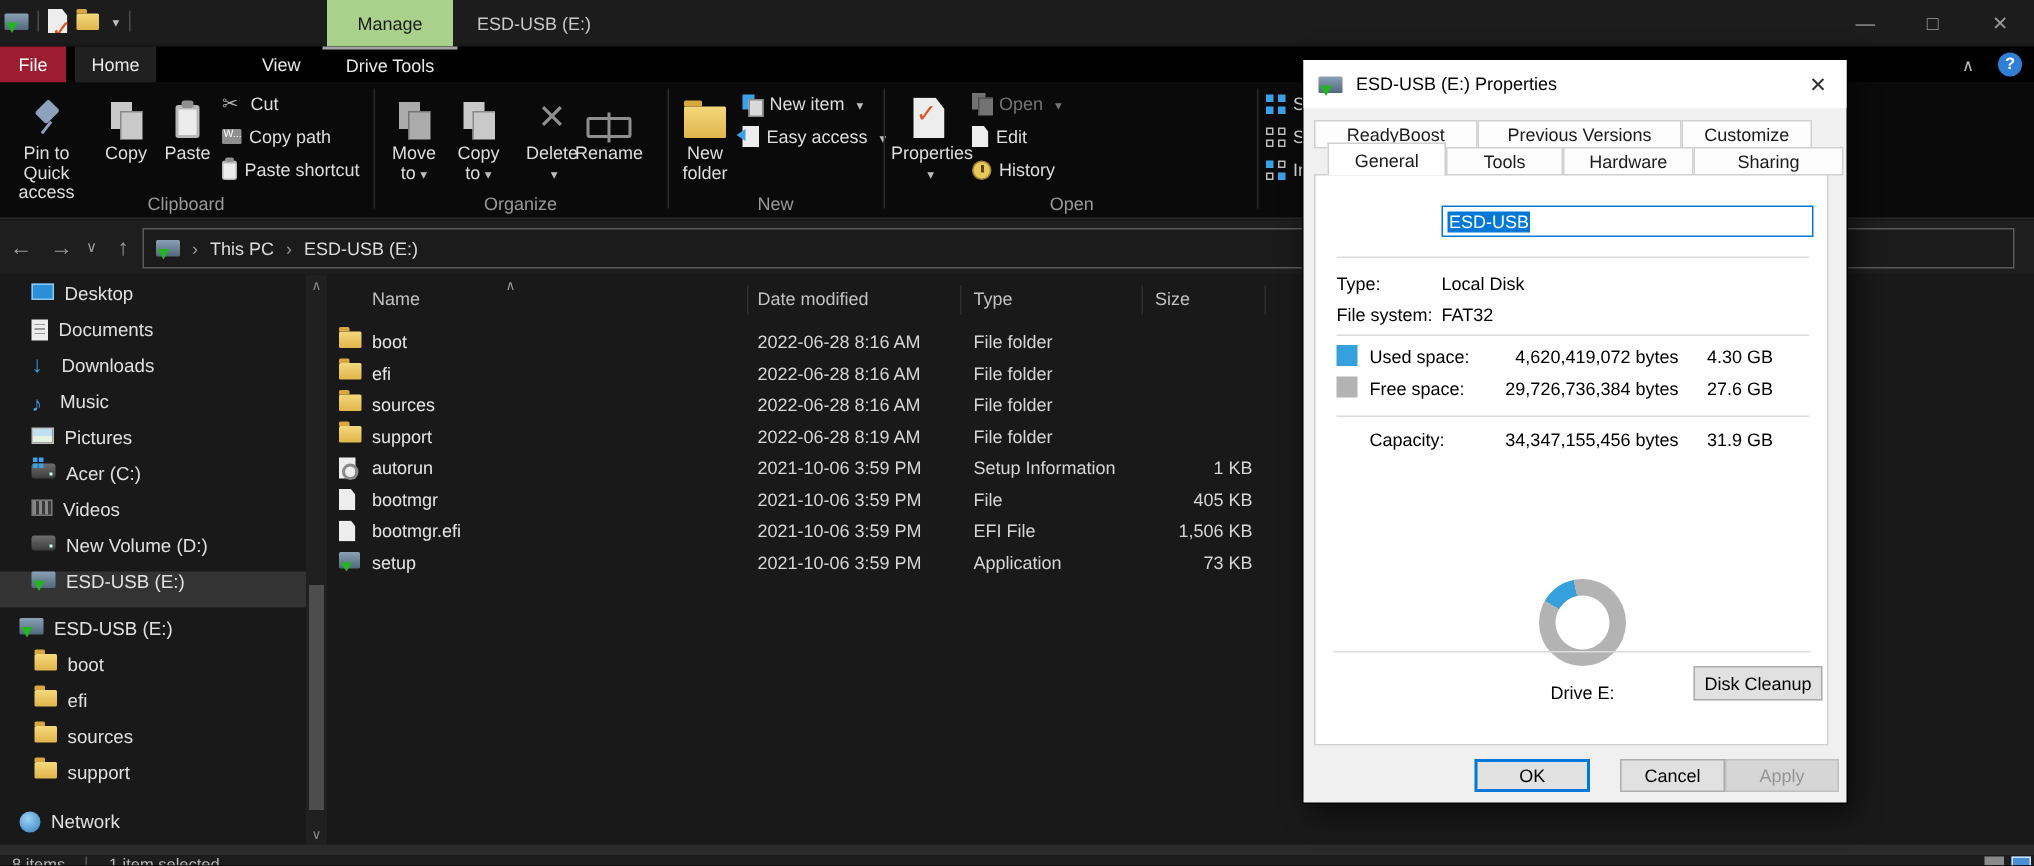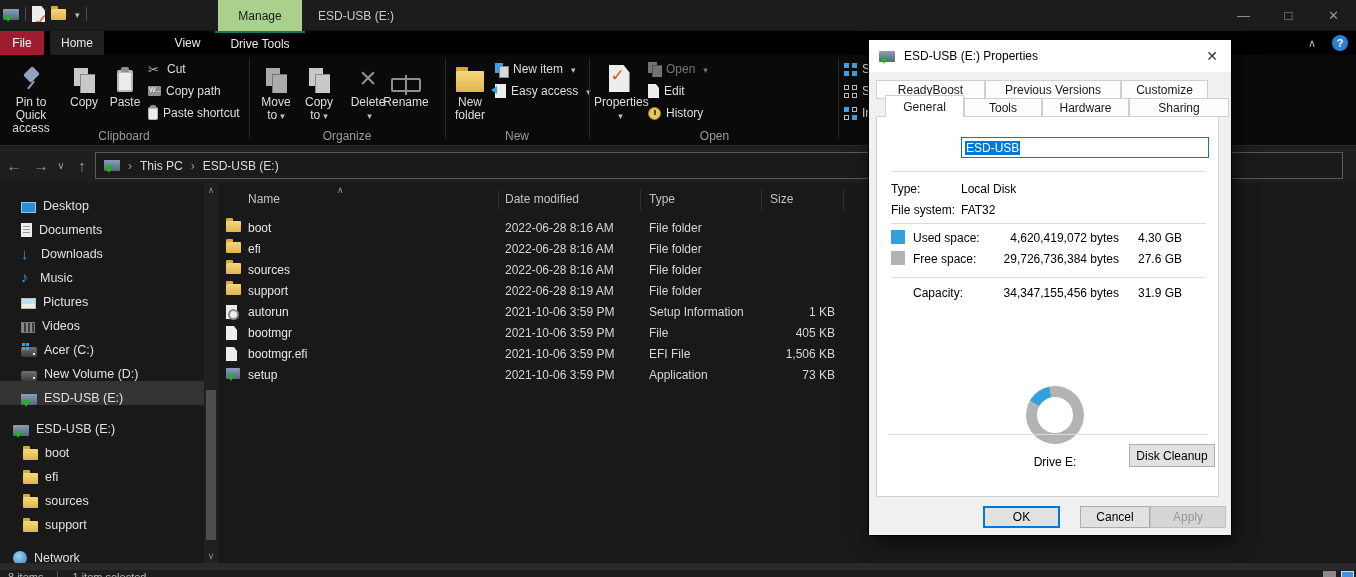--- a/index.html
+++ b/index.html
@@ -16,21 +16,21 @@
   .caption { position:absolute; right:0; top:0; height:31px; display:flex; }
   .capbtn { width:45px; height:31px; display:flex; align-items:center; justify-content:center; color:#9a9a9a; font-size:13px; }
 
   
   .tabrow { position:absolute; left:0; top:31px; width:100%; height:24px; background:#000; }
   .rtab { position:absolute; top:0; height:24px; display:flex; align-items:center; justify-content:center; color:#e8e8e8; }
   .rtab.file { left:0; width:44px; background:#9e1c2f; color:#fff; }
   .rtab.home { left:50px; width:54px; background:#202020; }
   .rtab.share { left:104px; width:56px;margin-top:29px; }
   .rtab.view { left:160px; width:55px; }
-  .rtab.dtools { left:215px; width:90px; border-top:2px solid #0f766e; }
+  .rtab.dtools { left:215px; width:90px; border-top:2px solid #a3a3a3; }
   .ribhelp { position:absolute; top:0; height:24px; display:flex; align-items:center; justify-content:center; }
   .chevup { right:33px; width:22px; color:#bdbdbd; font-size:11px; }
   .helpq { right:6px; width:20px; }
   .helpq .q { width:16px; height:16px; border-radius:50%; background:#2f7fd6; color:#fff; font-size:11px; font-weight:bold; display:flex; align-items:center; justify-content:center; }
 
   
   .ribbon { position:absolute; left:0; top:55px; width:100%; height:91px; background:#0a0a0a; border-bottom:1px solid #2a2a2a; }
   .rsep { position:absolute; top:4px; width:1px; height:80px; background:#2a2a2a; }
   .rgl { position:absolute; top:74px; height:15px; color:#9a9a9a; text-align:center; }
   .rbig { position:absolute; top:3px; text-align:center; color:#dedede; line-height:13px; }
@@ -112,21 +112,21 @@
   .navbtn { position:absolute; top:0; height:36px; display:flex; align-items:center; justify-content:center; color:#9a9a9a; font-size:15px; }
   .addrbar, .searchbar { position:absolute; top:5px; height:27px; background:#1b1b1b; border:1px solid #5a5a5a; display:flex; align-items:center; }
   .addrbar { left:95px; width:1049px; padding-left:8px; gap:8px; }
   .searchbar { left:1150px; width:193px; }
   .crumbsep { color:#9a9a9a; font-size:12px; }
   .crumb { color:#dcdcdc; }
 
   
   .main { position:absolute; left:0; top:183px; width:100%; height:380px; background:#191919; }
   .sidebar { position:absolute; left:0; top:0; width:204px; height:380px; overflow:hidden; padding-top:6px; }
-  .sb-item { position:relative; height:24px; display:flex; align-items:flex-end; gap:7px; color:#e0e0e0; font-size:12.5px; }
+  .sb-item { position:relative; height:24px; display:flex; align-items:flex-start; gap:7px; color:#e0e0e0; font-size:12.5px; }
   .sb-item.sel { background:#333333; }
   .sb-item.lv1 { padding-left:21px; }
   .sb-item.lvroot { padding-left:13px; }
   .sb-item.lvchild { padding-left:23px; }
   .sbscroll { position:absolute; left:204px; top:0; width:14px; height:380px; background:#202020; }
   .sbthumb { position:absolute; left:2px; top:207px; width:10px; height:150px; background:#4d4d4d; }
   .sbarrow { position:absolute; left:0; width:14px; height:14px; color:#8a8a8a; font-size:9px; display:flex; align-items:center; justify-content:center; }
 
   
   .filelist { position:absolute; left:222px; top:0; right:0; height:380px; }
@@ -384,26 +384,26 @@
         </div>
         <div class="sb-item lv1">
           <span class="mi ic-music">♪</span>
           <span>Music</span>
         </div>
         <div class="sb-item lv1">
           <span class="mi ic-pict"></span>
           <span>Pictures</span>
         </div>
         <div class="sb-item lv1">
+          <span class="mi ic-drive os"></span>
+          <span>Acer (C:)</span>
+        </div>
+        <div class="sb-item lv1">
           <span class="mi ic-video"></span>
           <span>Videos</span>
-        </div>
-        <div class="sb-item lv1">
-          <span class="mi ic-drive os"></span>
-          <span>Acer (C:)</span>
         </div>
         <div class="sb-item lv1">
           <span class="mi ic-drive"></span>
           <span>New Volume (D:)</span>
         </div>
         <div class="sb-item lv1 sel">
           <span class="mi ic-usb"></span>
           <span>ESD-USB (E:)</span>
         </div>
         <div class="sb-item lvroot" style="margin-top: 7px;">

